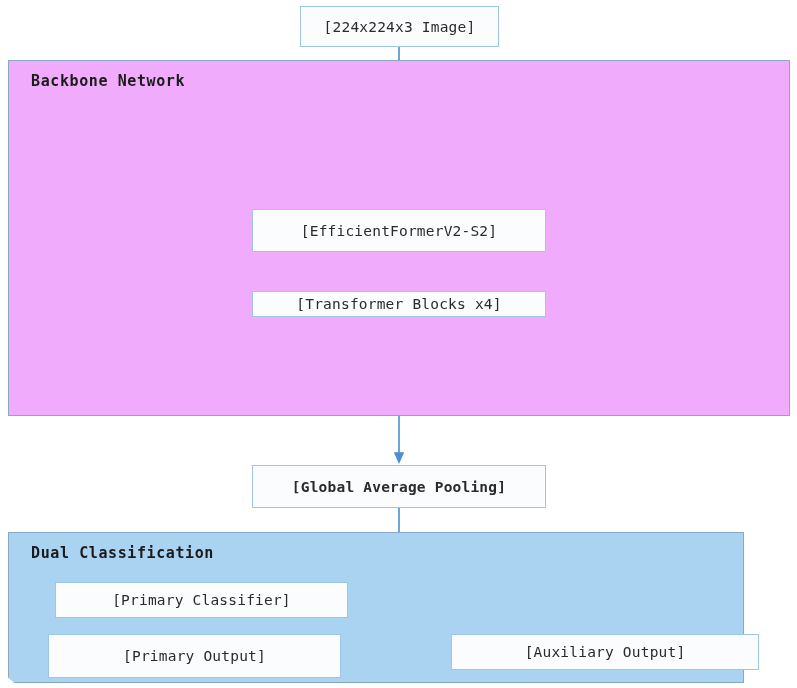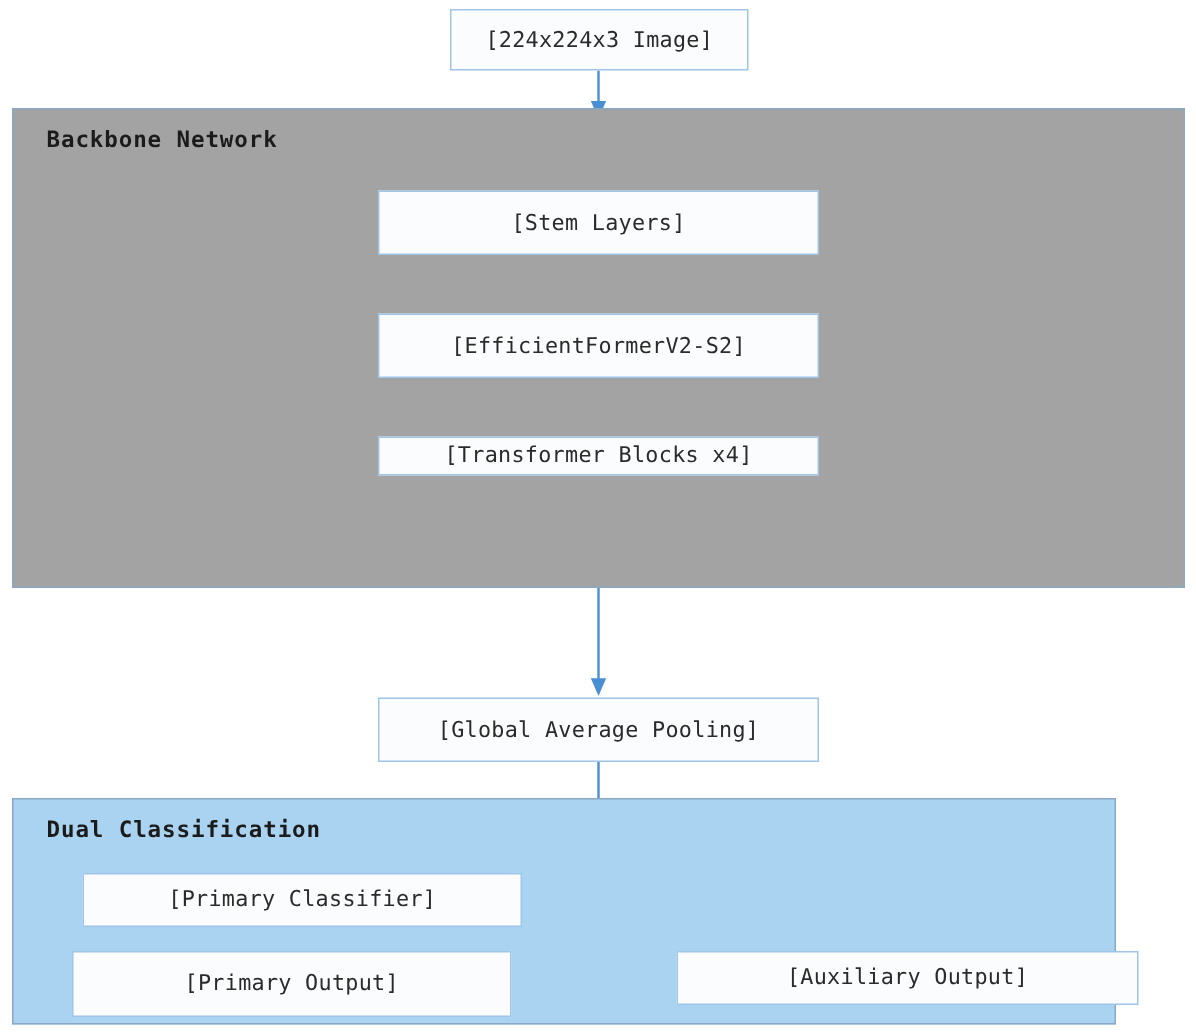--- a/index.html
+++ b/index.html
@@ -9,20 +9,21 @@
   }
   body {
     font-family: "DejaVu Sans Mono", monospace;
   }
   #diagram {
     position: relative;
     width: 797px;
     height: 688px;
     background: #ffffff;
     overflow: hidden;
+    border-radius: 32px;
   }
   .node {
     position: absolute;
     box-sizing: border-box;
     background: #fbfcfe;
     border: 1px solid #9fc5e8;
     display: flex;
     align-items: center;
     justify-content: center;
     font-family: "DejaVu Sans Mono", monospace;
@@ -80,28 +81,27 @@
     <line x1="399" y1="543" x2="207" y2="581" stroke="#4a8fd4" stroke-width="1.6" marker-end="url(#ah)"></line>
 
     <line x1="399" y1="543" x2="592" y2="581" stroke="#4a8fd4" stroke-width="1.6" marker-end="url(#ah)"></line>
 
     <line x1="201" y1="617" x2="201" y2="633" stroke="#4a8fd4" stroke-width="1.6" marker-end="url(#ah)"></line>
     <line x1="597" y1="617" x2="597" y2="633" stroke="#4a8fd4" stroke-width="1.6" marker-end="url(#ah)"></line>
   </svg>
 
   <div class="node" style="left:300px; top:6px; width:199px; height:41px;">[224x224x3 Image]</div>
 
-  <div class="section" style="left:8px; top:72px; width:782px; height:320px; background:#a3a3a3;">
+  <div class="section" style="left:8px; top:60px; width:782px; height:356px; background:#f0abfc;">
     <div class="section-title">Backbone Network</div>
   </div>
-  <div class="node" style="left:252px; top:127px; width:294px; height:43px;">[Stem Layers]</div>
   <div class="node" style="left:252px; top:209px; width:294px; height:43px;">[EfficientFormerV2-S2]</div>
   <div class="node" style="left:252px; top:291px; width:294px; height:26px;">[Transformer Blocks x4]</div>
 
-  <div class="node" style="left:252px; top:465px; width:294px; height:43px;">[Global Average Pooling]</div>
+  <div class="node" style="left:252px; top:465px; width:294px; height:43px;font-weight:bold;">[Global Average Pooling]</div>
 
   <div class="section" style="left:8px; top:532px; width:736px; height:151px; background:#a9d3f0;">
     <div class="section-title">Dual Classification</div>
   </div>
   <div class="node" style="left:55px; top:582px; width:293px; height:36px;">[Primary Classifier]</div>
   <div class="node" style="left:48px; top:634px; width:293px; height:44px;text-align:right;">[Primary Output]</div>
   <div class="node" style="left:451px; top:634px; width:308px; height:36px;">[Auxiliary Output]</div>
 
 </div>
 

